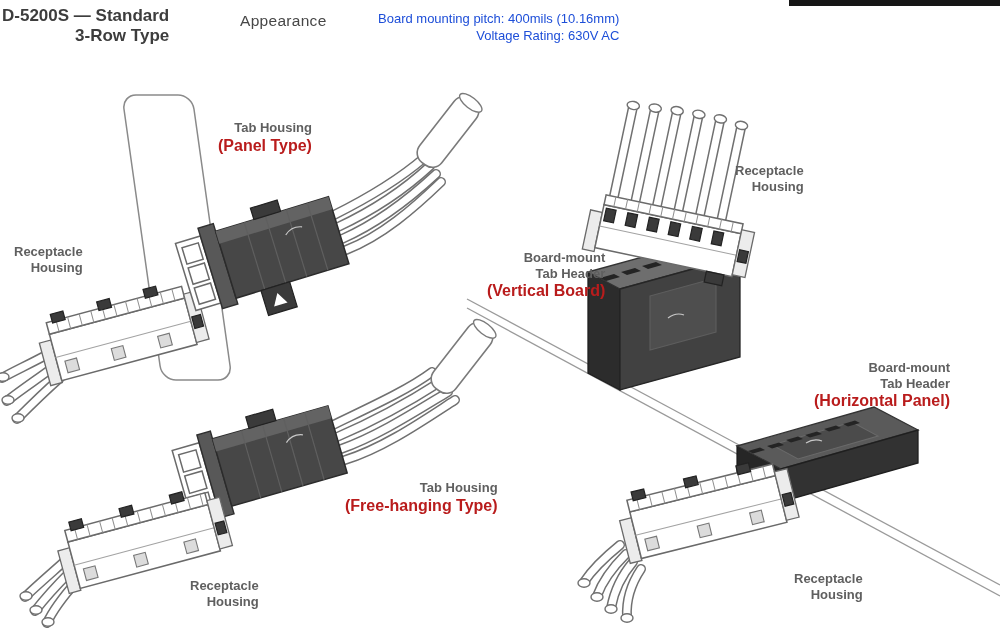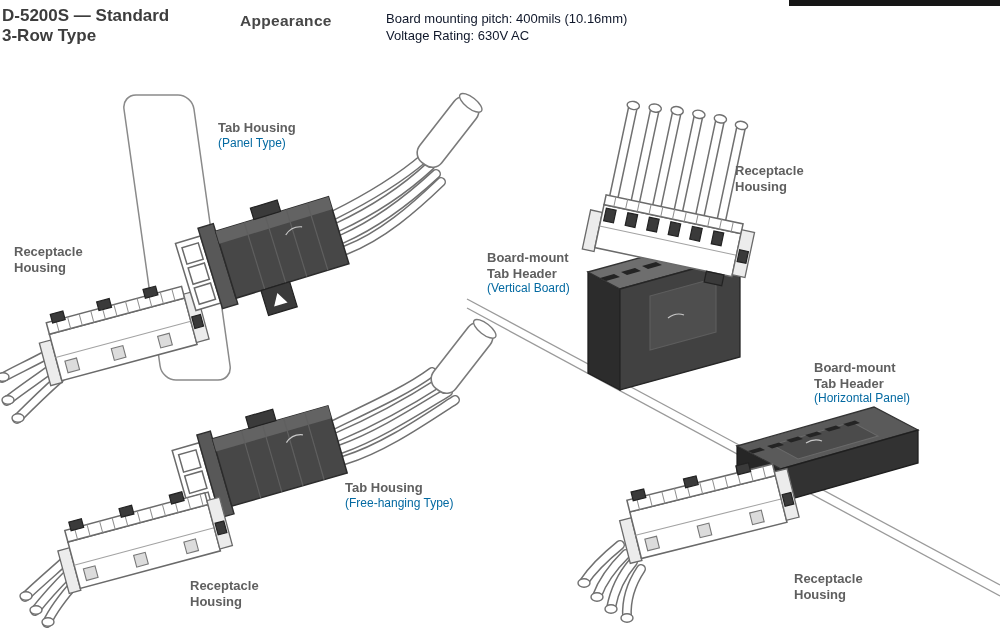--- a/index.html
+++ b/index.html
@@ -1,22 +1,22 @@
 <!DOCTYPE html>
 <html><head>
 <meta charset="utf-8">
 <style>
   html,body{margin:0;padding:0;background:#fff;}
   .canvas{position:relative;width:1000px;height:628px;background:#fff;overflow:hidden;
-          font-family:"Liberation Sans",sans-serif;}
+          font-family:"Liberation Sans",sans-serif;text-align:right;}
   .title{position:absolute;left:2px;top:6px;font-weight:bold;font-size:17px;color:#3d3d3d;line-height:1.18;}
-  .appearance{position:absolute;left:240px;top:12px;font-weight:bold;font-size:15.5px;color:#474747;letter-spacing:.3px;}
-  .specs{position:absolute;left:378px;top:10px;font-size:13px;color:#0f172a;line-height:1.34;margin-left:8px;}
+  .appearance{position:absolute;left:240px;top:12px;font-weight:normal;font-size:15.5px;color:#474747;letter-spacing:.3px;}
+  .specs{position:absolute;left:378px;top:10px;font-size:13px;color:#1d4ed8;line-height:1.34;}
   .label{position:absolute;font-size:13px;font-weight:bold;color:#5f5f5f;line-height:1.2;}
-  .label .sub{display:block;font-weight:normal;font-size:12px;color:#0369a1;}
+  .label .sub{display:block;font-weight:bold;font-size:16px;color:#b91c1c;}
   .label span{display:block;}
   .topbar{position:absolute;left:789px;top:0;width:211px;height:6px;background:#161616;}
   svg{position:absolute;left:0;top:0;}
   
   .wo{stroke:#707070;stroke-width:10;fill:none;stroke-linecap:round}
   .wi{stroke:#ffffff;stroke-width:7;fill:none;stroke-linecap:round}
   .cap{fill:#fff;stroke:#707070;stroke-width:1.4}
   .wh{fill:#fff;stroke:#6a6a6a;stroke-width:1.5}
   .whl{fill:#ececec;stroke:#6a6a6a;stroke-width:1.3}
   .dk{fill:#474747;stroke:#2b2b2b;stroke-width:1.5}

